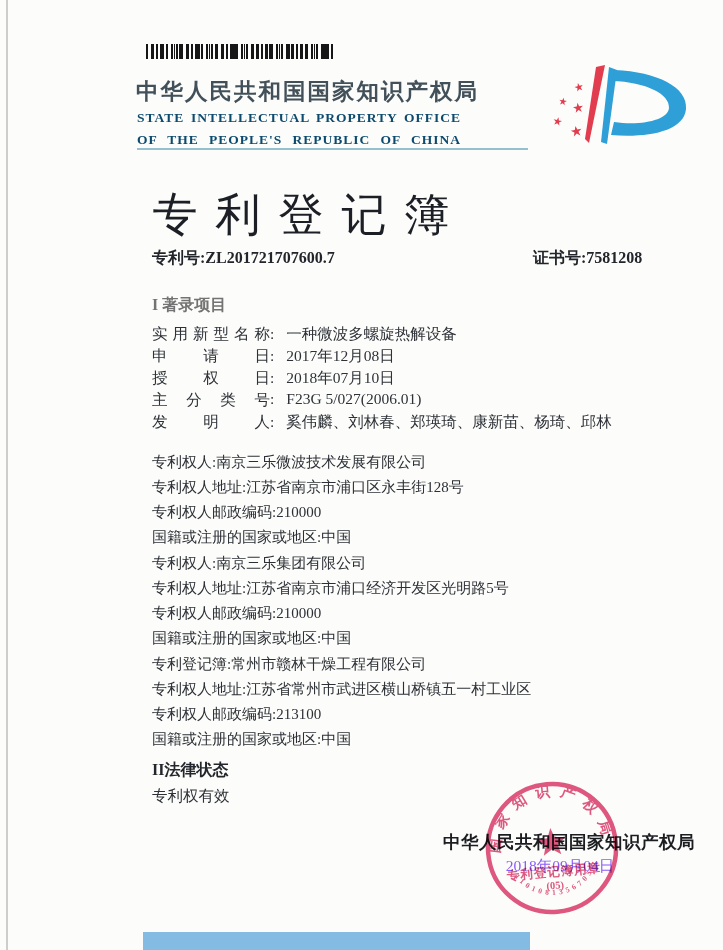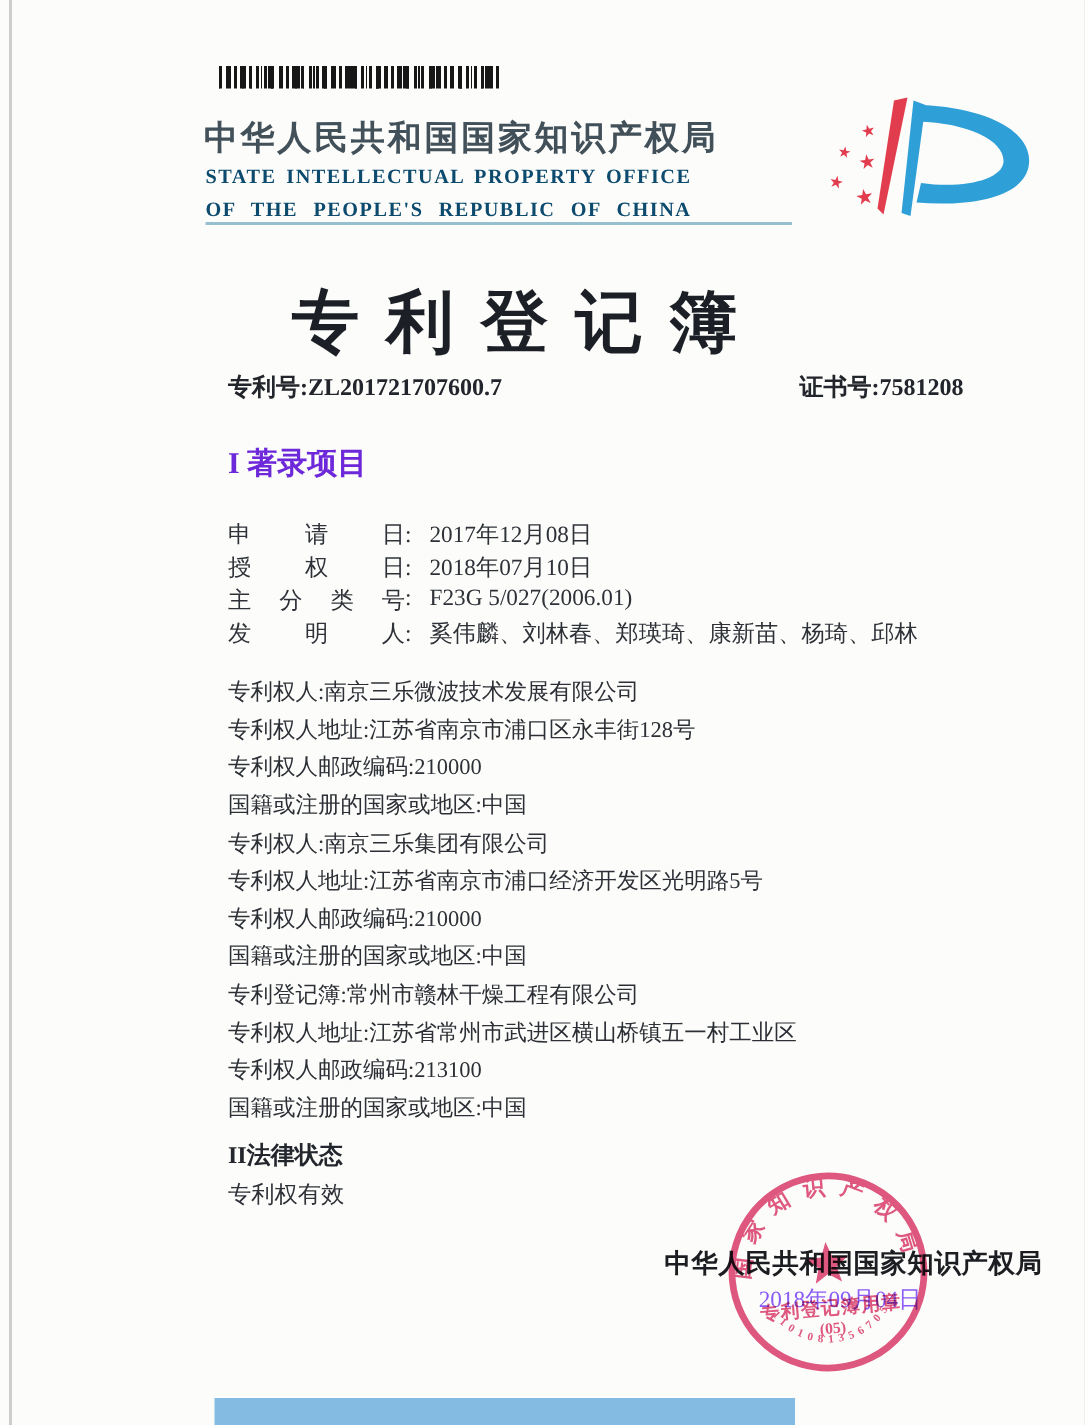--- a/index.html
+++ b/index.html
@@ -23,27 +23,27 @@
 
   
   .office-cn{left:136px;top:76px;font-size:22.5px;font-weight:bold;letter-spacing:2px;color:#42505a;white-space:nowrap;}
   .office-en{left:137px;width:324px;font-size:13.5px;color:#0c4a6e;letter-spacing:1px;
              text-align:justify;text-align-last:justify;font-weight:bold;white-space:normal;}
   .office-en1{top:110px;}
   .office-en2{top:132px;}
   .rule-blue{left:137px;top:148px;width:391px;height:2px;}
 
   
-  .doc-title{left:0;top:185px;width:620px;text-align:center;font-size:45px;font-weight:bold;
-             letter-spacing:18px;color:#1c2026;margin-left:42px;}
+  .doc-title{left:0;top:185px;width:620px;text-align:center;font-size:45px;font-weight:normal;
+             letter-spacing:18px;color:#1c2026;}
   .patent-no{left:152px;top:248px;font-size:16px;font-weight:bold;color:#22252b;text-align:center;}
   .cert-no{left:533px;top:248px;font-size:16px;font-weight:bold;color:#22252b;}
 
   
-  .sec1-head{left:152px;top:295px;font-size:20px;font-weight:bold;color:#6d28d9;}
+  .sec1-head{left:152px;top:295px;font-size:16px;font-weight:bold;color:#737373;}
   .frow{left:152px;height:22px;font-size:15.5px;white-space:nowrap;}
   .flabel{display:inline-block;width:118px;text-align:justify;text-align-last:justify;vertical-align:top;}
   .fcolon{display:inline-block;margin-right:12px;}
   .fvalue{display:inline-block;}
 
   .holder{left:152px;font-size:15px;line-height:25px;color:#2c3036;}
   .holder div{white-space:nowrap;}
 
   
   .sec2-head{left:152px;top:760px;font-size:16px;font-weight:bold;color:#23272d;}
@@ -88,20 +88,23 @@
   <div class="abs office-en office-en1">STATE INTELLECTUAL PROPERTY OFFICE</div>
   <div class="abs office-en office-en2">OF THE PEOPLE'S REPUBLIC OF CHINA</div>
   <div class="abs rule-blue" style="background:#96bfd0;"></div>
 
   <div class="abs doc-title">专利登记簿</div>
   <div class="abs patent-no">专利号:ZL201721707600.7</div>
   <div class="abs cert-no">证书号:7581208</div>
 
   <div class="abs sec1-head">I 著录项目</div>
 
+  <div class="abs frow" style="top:324px;">
+    <span class="flabel">实用新型名称</span><span class="fcolon">:</span><span class="fvalue">一种微波多螺旋热解设备</span>
+  </div>
   <div class="abs frow" style="top:346px;">
     <span class="flabel">申请日</span><span class="fcolon">:</span><span class="fvalue">2017年12月08日</span>
   </div>
   <div class="abs frow" style="top:368px;">
     <span class="flabel">授权日</span><span class="fcolon">:</span><span class="fvalue">2018年07月10日</span>
   </div>
   <div class="abs frow" style="top:390px;">
     <span class="flabel">主分类号</span><span class="fcolon">:</span><span class="fvalue">F23G 5/027(2006.01)</span>
   </div>
   <div class="abs frow" style="top:412px;">

